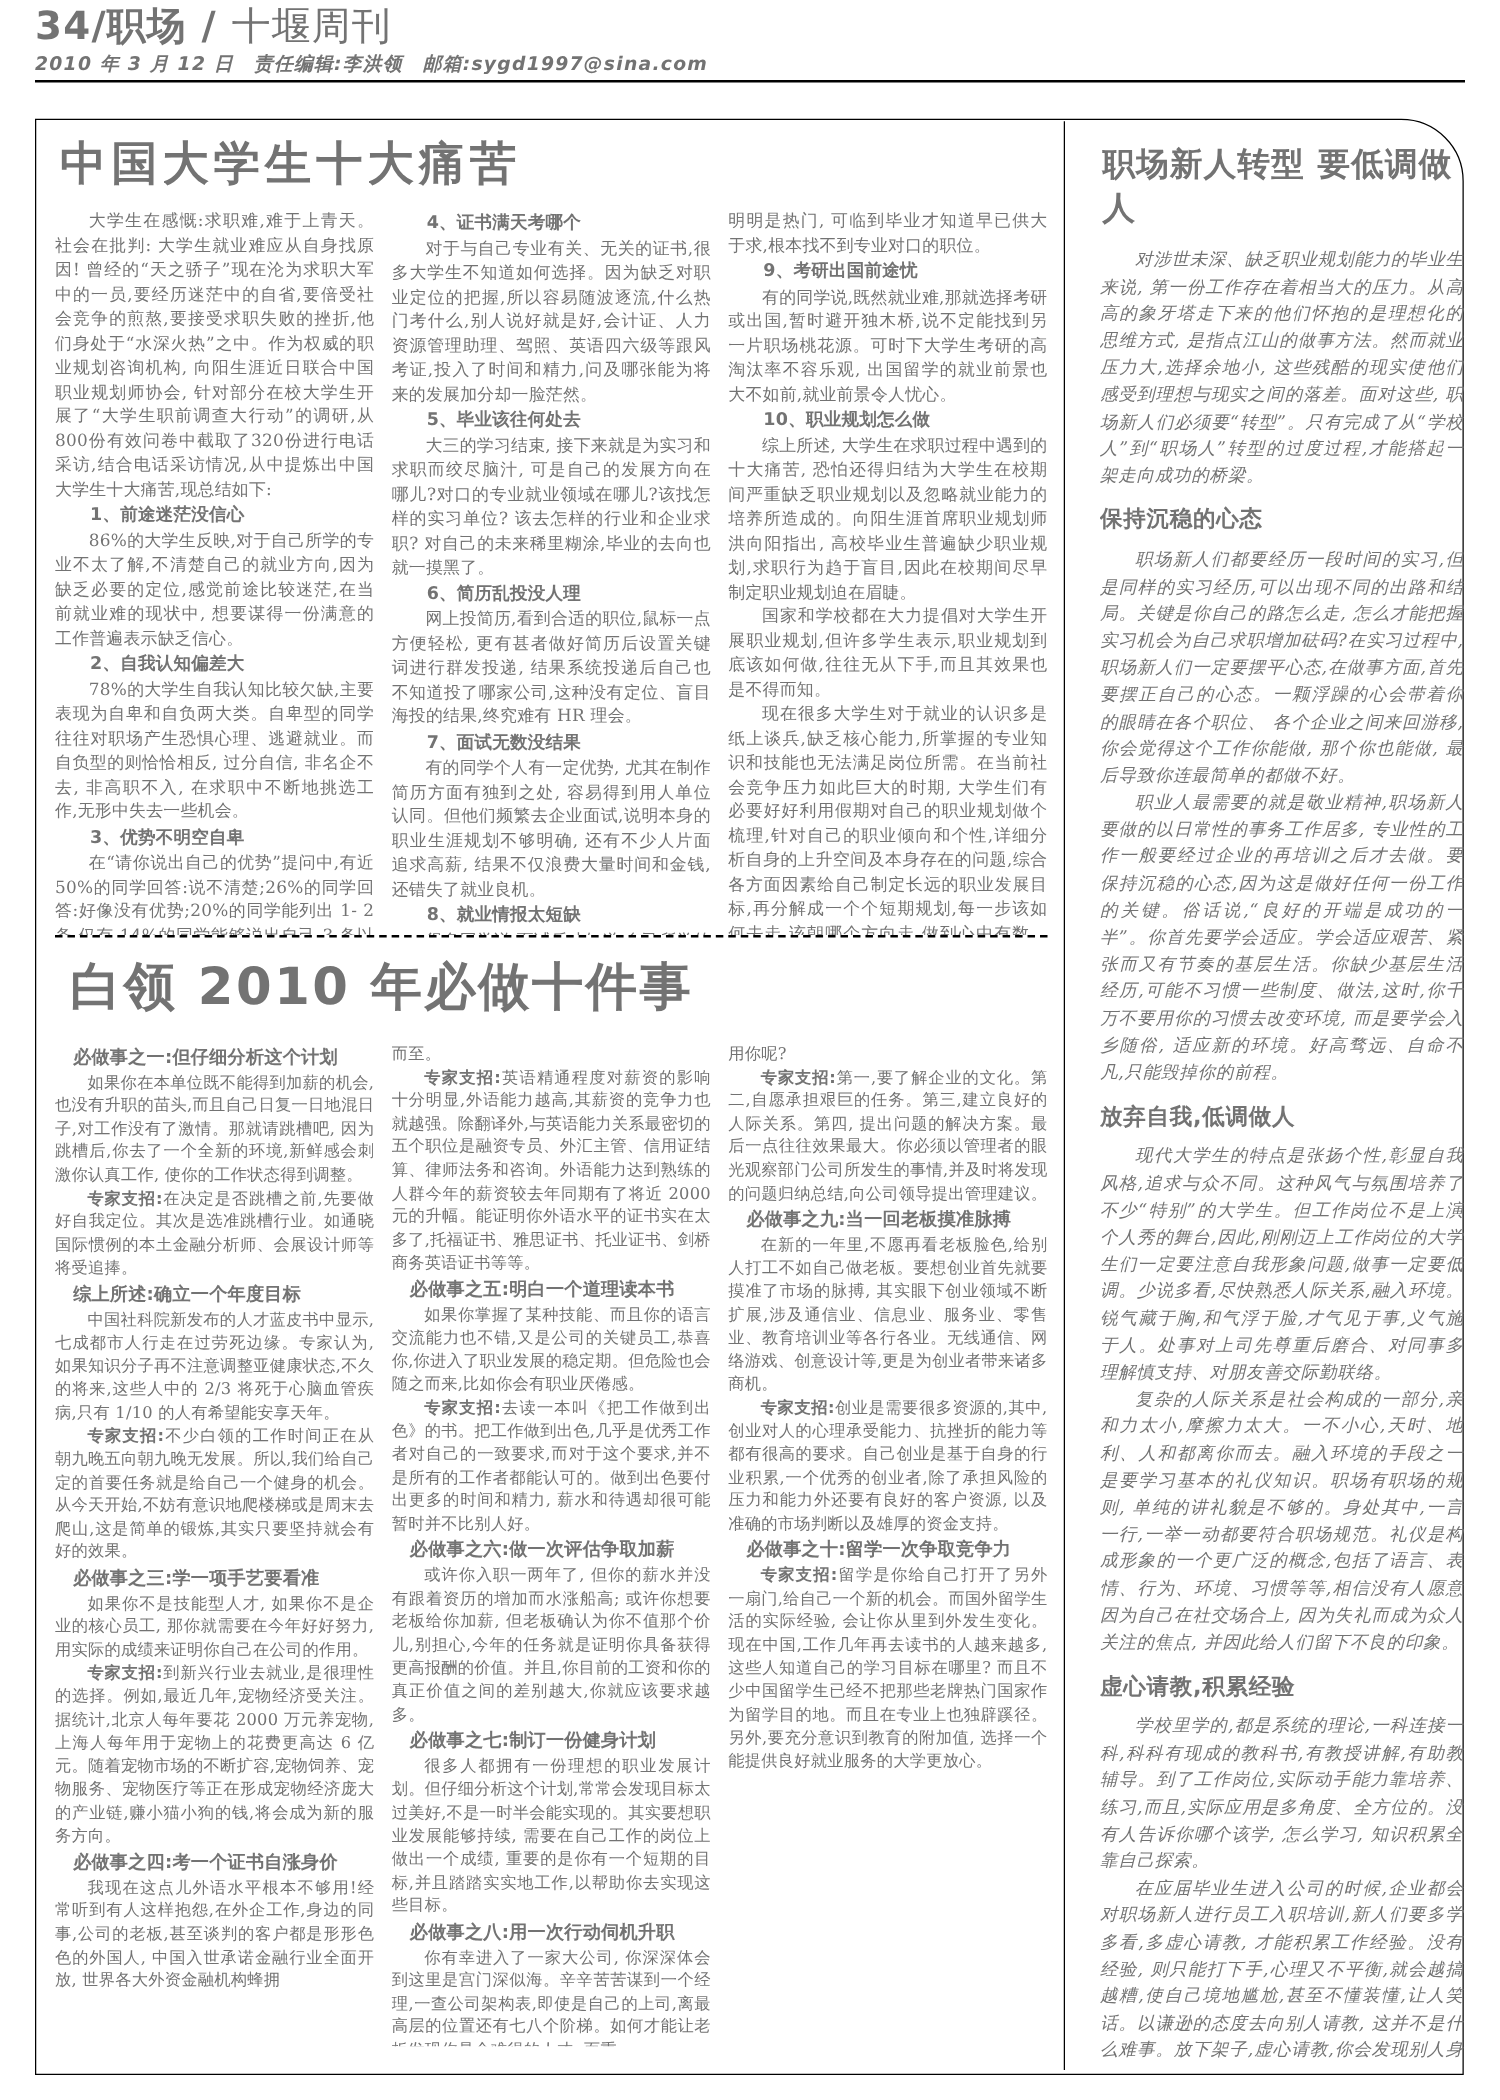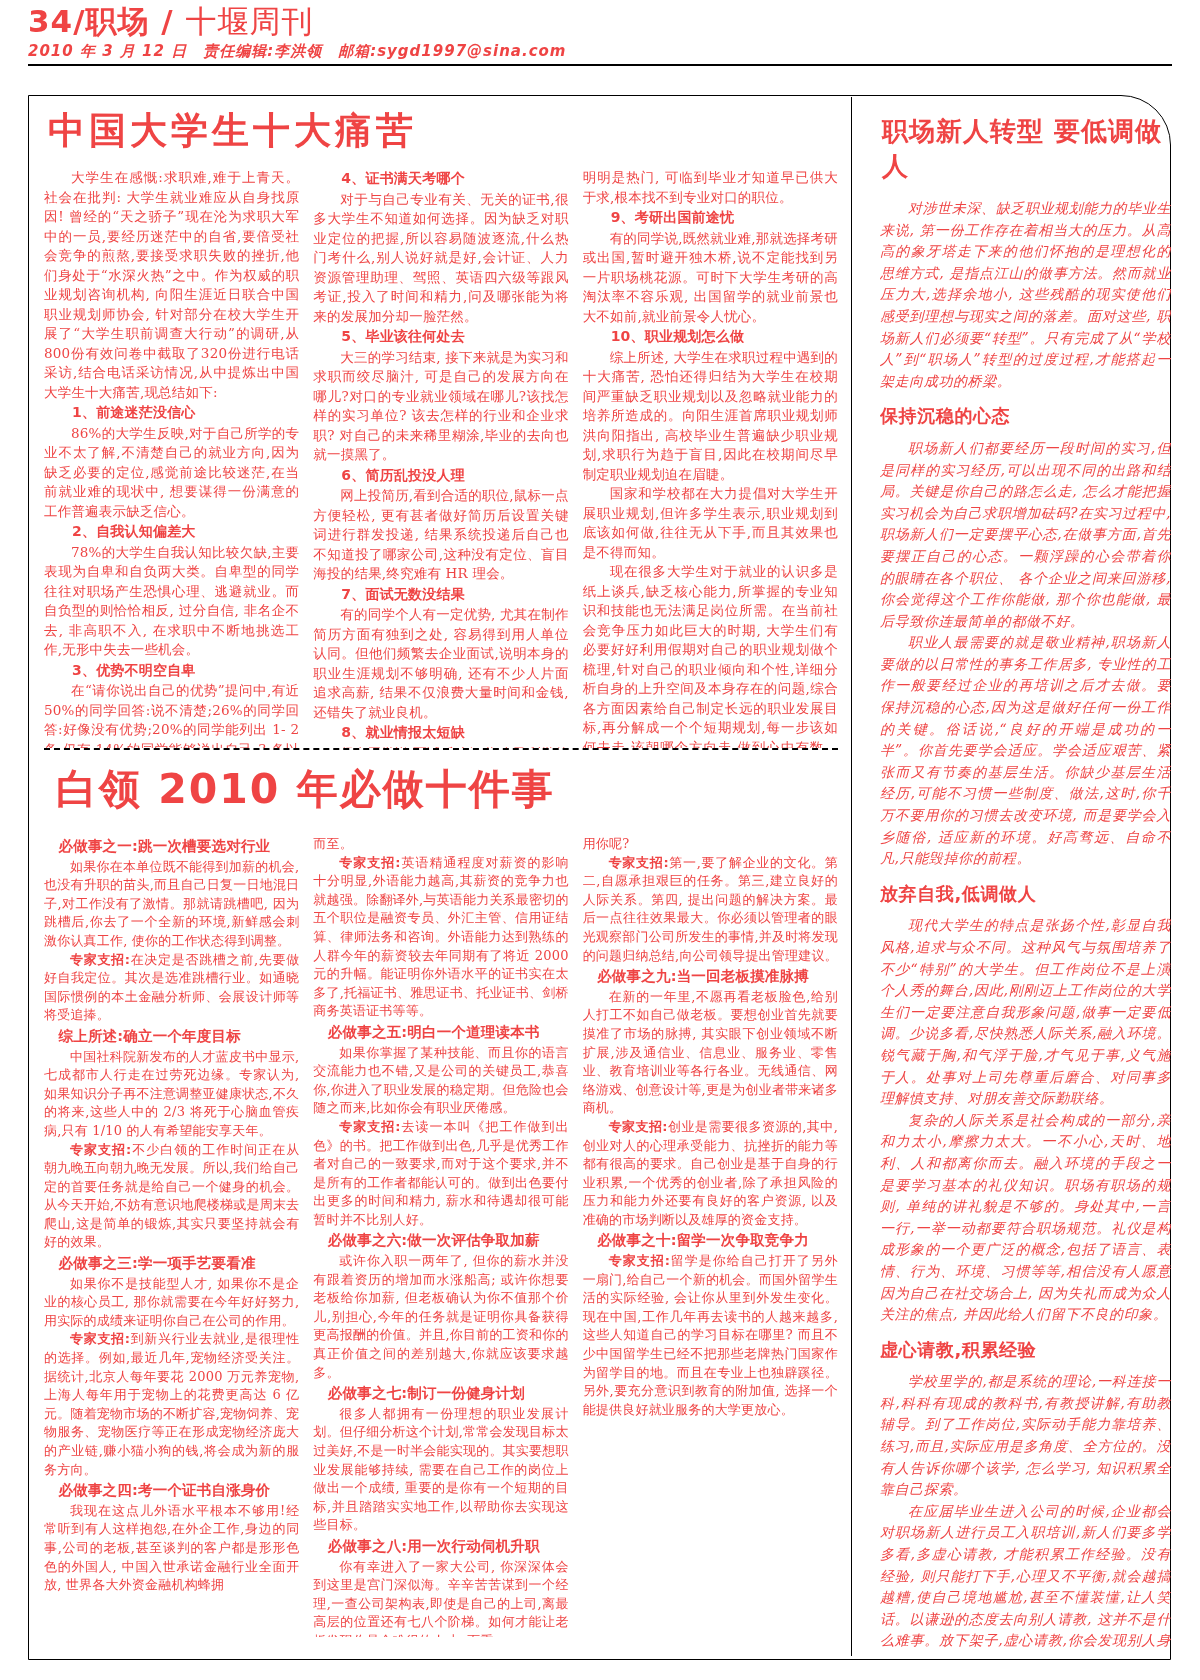--- a/index.html
+++ b/index.html
@@ -1,17 +1,17 @@
 <!DOCTYPE html>
 <html><head>
 <meta charset="utf-8">
 <style>
   html,body{margin:0;padding:0;background:#e8e8e8;}
   .page{position:relative;width:1200px;height:1680px;background:#ffffff;margin:0 auto;
-        font-family:"DejaVu Serif",serif;color:#ef4444;overflow:hidden;}
+        font-family:"DejaVu Serif",serif;color:#737373;overflow:hidden;}
 
   
   .masthead{position:absolute;left:28px;top:4px;}
   .mast-line1{font-size:31px;line-height:34px;letter-spacing:1px;}
   .mast-pageno{font-family:"DejaVu Sans",sans-serif;font-weight:bold;}
   .mast-section{font-family:"DejaVu Sans",sans-serif;font-weight:900;}
   .mast-sep{font-family:"DejaVu Sans",sans-serif;font-weight:bold;}
   .mast-pub{font-family:"DejaVu Serif",serif;font-weight:normal;}
   .dateline{margin-top:4px;font-family:"DejaVu Sans",sans-serif;
             font-weight:bold;font-style:italic;font-size:15px;letter-spacing:1px;}
@@ -107,21 +107,21 @@
           <p class="blk-p">国家和学校都在大力提倡对大学生开展职业规划,但许多学生表示,职业规划到底该如何做,往往无从下手,而且其效果也是不得而知。</p>
           <p class="blk-p">现在很多大学生对于就业的认识多是纸上谈兵,缺乏核心能力,所掌握的专业知识和技能也无法满足岗位所需。在当前社会竞争压力如此巨大的时期, 大学生们有必要好好利用假期对自己的职业规划做个梳理,针对自己的职业倾向和个性,详细分析自身的上升空间及本身存在的问题,综合各方面因素给自己制定长远的职业发展目标,再分解成一个个短期规划,每一步该如何去走,该朝哪个方向走,做到心中有数。只有这样, 才能彻底走出求职中的痛苦。</p>
         </div>
     </div>
   </section>
 
   <section class="article2">
     <h1 class="art-title">白领 2010 年必做十件事</h1>
     <div class="cols">
       <div class="col">
-          <h3 class="blk-h">必做事之一:跳一次槽要选对行业</h3>
+          <h3 class="blk-h">必做事之一:但仔细分析这个计划</h3>
           <p class="blk-p">如果你在本单位既不能得到加薪的机会,也没有升职的苗头,而且自己日复一日地混日子,对工作没有了激情。那就请跳槽吧, 因为跳槽后,你去了一个全新的环境,新鲜感会刺激你认真工作, 使你的工作状态得到调整。</p>
           <p class="blk-expert"><strong>专家支招:</strong>在决定是否跳槽之前,先要做好自我定位。其次是选准跳槽行业。如通晓国际惯例的本土金融分析师、会展设计师等将受追捧。</p>
           <h3 class="blk-h">综上所述:确立一个年度目标</h3>
           <p class="blk-p">中国社科院新发布的人才蓝皮书中显示,七成都市人行走在过劳死边缘。专家认为, 如果知识分子再不注意调整亚健康状态,不久的将来,这些人中的 2/3 将死于心脑血管疾病,只有 1/10 的人有希望能安享天年。</p>
           <p class="blk-expert"><strong>专家支招:</strong>不少白领的工作时间正在从朝九晚五向朝九晚无发展。所以,我们给自己定的首要任务就是给自己一个健身的机会。从今天开始,不妨有意识地爬楼梯或是周末去爬山,这是简单的锻炼,其实只要坚持就会有好的效果。</p>
           <h3 class="blk-h">必做事之三:学一项手艺要看准</h3>
           <p class="blk-p">如果你不是技能型人才, 如果你不是企业的核心员工, 那你就需要在今年好好努力, 用实际的成绩来证明你自己在公司的作用。</p>
           <p class="blk-expert"><strong>专家支招:</strong>到新兴行业去就业,是很理性的选择。例如,最近几年,宠物经济受关注。据统计,北京人每年要花 2000 万元养宠物, 上海人每年用于宠物上的花费更高达 6 亿元。随着宠物市场的不断扩容,宠物饲养、宠物服务、宠物医疗等正在形成宠物经济庞大的产业链,赚小猫小狗的钱,将会成为新的服务方向。</p>
           <h3 class="blk-h">必做事之四:考一个证书自涨身价</h3>
           <p class="blk-p">我现在这点儿外语水平根本不够用!经常听到有人这样抱怨,在外企工作,身边的同事,公司的老板,甚至谈判的客户都是形形色色的外国人, 中国入世承诺金融行业全面开放, 世界各大外资金融机构蜂拥</p>

